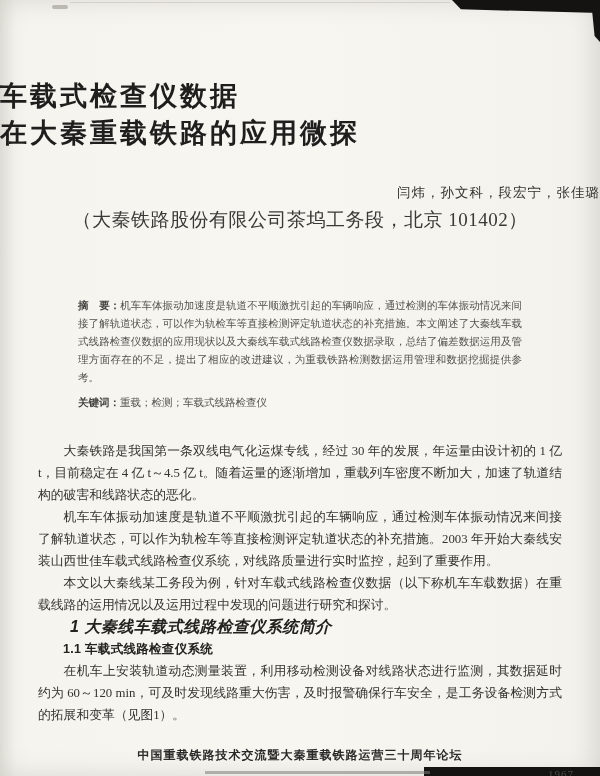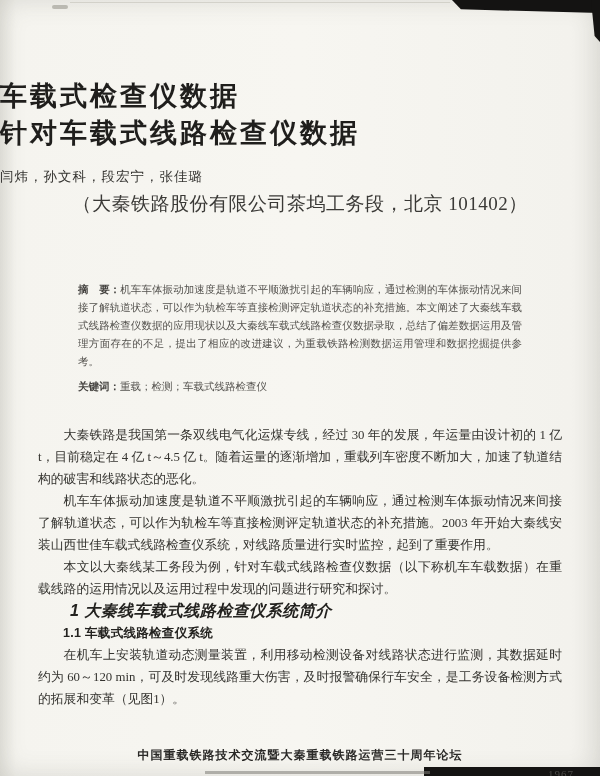--- a/index.html
+++ b/index.html
@@ -23,21 +23,21 @@
   .art-bottom-line{bottom:2px;left:205px;width:225px;height:3px;background:#7d7b76;opacity:.55;}
   .art-top-left{top:5px;left:52px;width:16px;height:4px;background:#9a988f;opacity:.6;border-radius:2px;}
   .art-top-hair{top:2px;left:70px;width:380px;height:1px;background:#c9c7bf;opacity:.7;}
   
   .content{position:relative;padding-top:78px;}
   .title{
     font-family:"Liberation Sans","DejaVu Sans",sans-serif;
     font-weight:700;font-size:27px;line-height:37px;
     letter-spacing:3px;color:#1f1e1c;
   }
-  .authors{margin-top:16px;text-align:left;font-size:13.5px;letter-spacing:1px;color:#353431;}
+  .authors{margin-top:32px;text-align:right;font-size:13.5px;letter-spacing:1px;color:#353431;padding-left:8px;}
   .affiliation{margin-top:5px;text-align:center;font-size:19px;letter-spacing:.5px;color:#3a3936;}
   .abstract{
     width:444px;margin:64px auto 0;
     font-size:10.5px;line-height:18px;text-align:justify;
     color:#54524e;
   }
   .abstract .lbl{font-weight:700;color:#454340;}
   .kw-line{margin-top:7px;}
   .body{
     width:524px;margin:28px auto 0;
@@ -74,21 +74,21 @@
   <div class="artifact art-right-edge"></div>
   <div class="artifact art-bottom-right"></div>
   <div class="art-bottom-line" style="position:absolute;"></div>
   <div class="art-top-left" style="position:absolute;"></div>
   <div class="art-top-hair" style="position:absolute;"></div>
 
   <div class="content">
 
     <div class="title">
       <div>车载式检查仪数据</div>
-      <div>针对车载式线路检查仪数据</div>
+      <div>在大秦重载铁路的应用微探</div>
     </div>
 
     <div class="authors">闫炜，孙文科，段宏宁，张佳璐</div>
     <div class="affiliation">（大秦铁路股份有限公司茶坞工务段，北京 101402）</div>
 
     <div class="abstract">
       <div><span class="lbl">摘　要：</span><span>机车车体振动加速度是轨道不平顺激扰引起的车辆响应，通过检测的车体振动情况来间接了解轨道状态，可以作为轨检车等直接检测评定轨道状态的补充措施。本文阐述了大秦线车载式线路检查仪数据的应用现状以及大秦线车载式线路检查仪数据录取，总结了偏差数据运用及管理方面存在的不足，提出了相应的改进建议，为重载铁路检测数据运用管理和数据挖掘提供参考。</span></div>
       <div class="kw-line"><span class="lbl">关键词：</span><span>重载；检测；车载式线路检查仪</span></div>
     </div>
 

